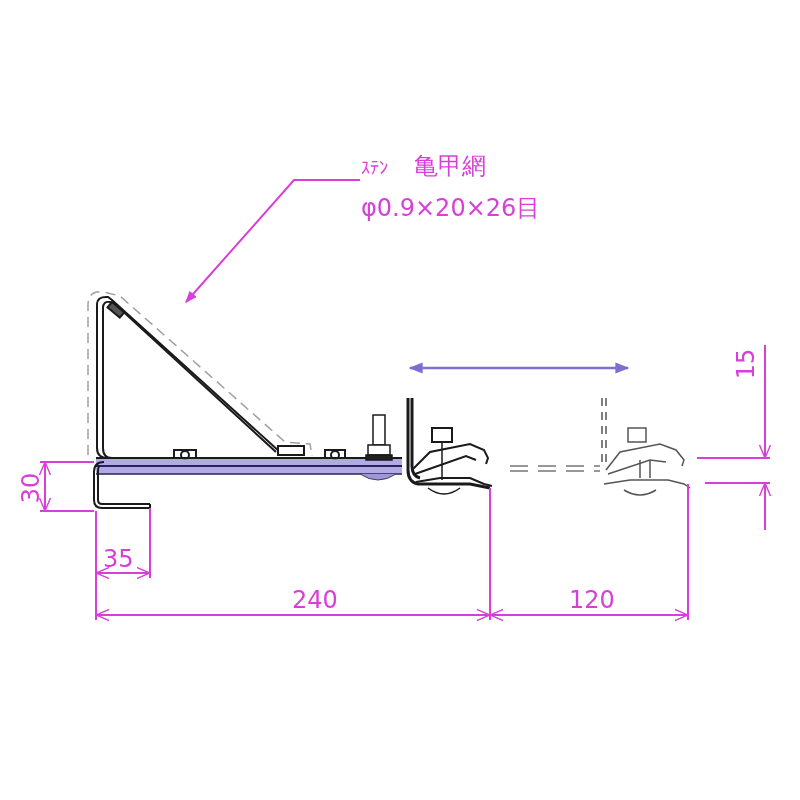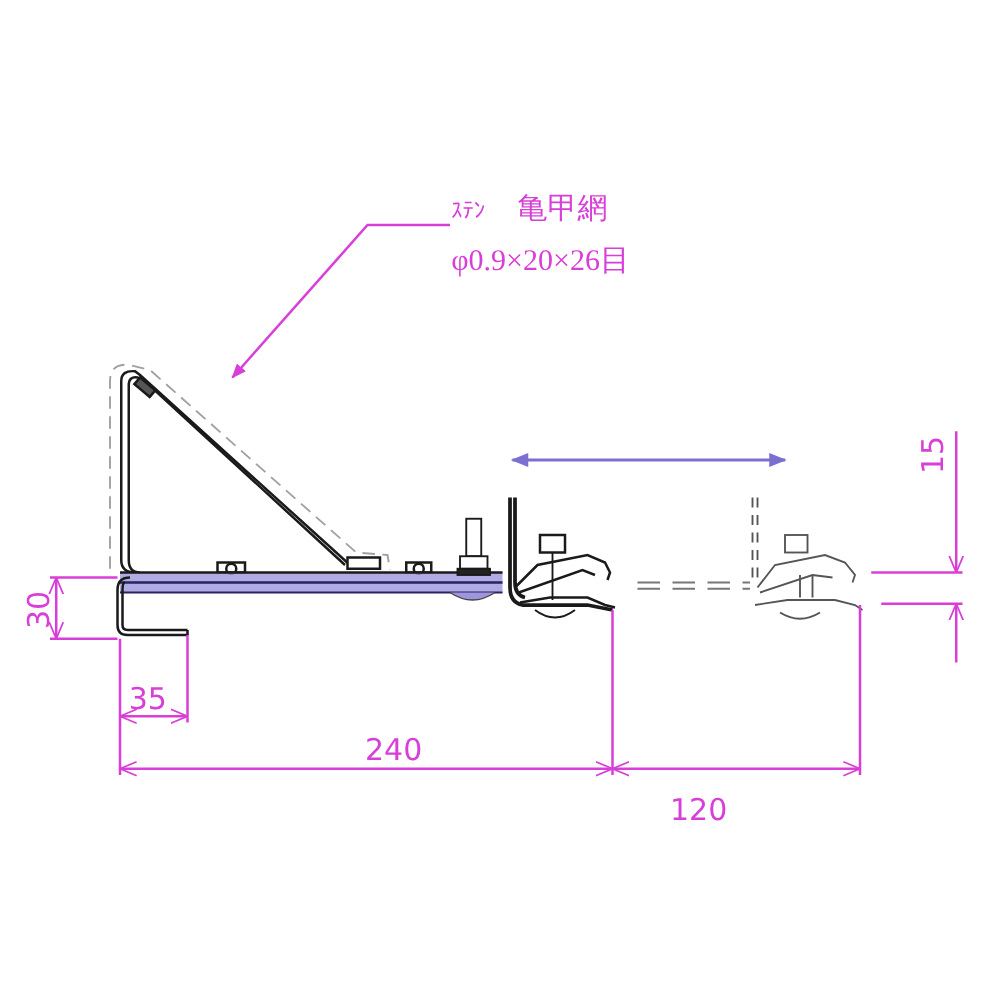--- a/index.html
+++ b/index.html
@@ -2,21 +2,21 @@
 <html><head>
   <meta charset="utf-8">
   <style>
     html, body { margin: 0; padding: 0; background: #ffffff; }
     body { width: 800px; height: 800px; position: relative; overflow: hidden; font-family: "DejaVu Sans", sans-serif; }
     svg { position: absolute; left: 0; top: 0; }
     .label-text { position: absolute; color: #d83ed8; font-family: "DejaVu Sans", sans-serif; white-space: nowrap; }
     .dim { font-size: 24px; letter-spacing: 0px; }
     .note1 { left: 361px; top: 150px; font-size: 24px; }
     .note1 .small { font-size: 18px; margin-right: 26px; }
-    .note2 { left: 361px; top: 192px; font-size: 24px; font-family: Liberation Serif, serif; }
+    .note2 { left: 361px; top: 192px; font-size: 24px; }
     .rot { transform-origin: center center; transform: rotate(-90deg); }
   </style>
 </head>
 <body>
 
 <svg width="800" height="800" viewBox="0 0 800 800">
   <defs>
     <marker id="openArrow" viewBox="0 0 20 20" refX="19" refY="10" markerWidth="14" markerHeight="14" orient="auto-start-reverse" markerUnits="userSpaceOnUse">
       <path d="M0,2 L19,10 L0,18" fill="none" stroke="#d83ed8" stroke-width="2"></path>
     </marker>
@@ -132,14 +132,14 @@
 </svg>
 
 <div class="label-text note1">
   <span class="small">ｽﾃﾝ</span><span>亀甲網</span>
 </div>
 <div class="label-text note2">φ0.9×20×26目</div>
 
 <div class="label-text dim rot" style="left:16px; top:474px;">30</div>
 <div class="label-text dim" style="left:103px; top:545px;text-align:right;">35</div>
 <div class="label-text dim" style="left:272px; top:586px;margin-left:20px;">240</div>
-<div class="label-text dim" style="left:536px; top:586px;margin-top:48px;">120</div>
+<div class="label-text dim" style="left:569px; top:586px;">120</div>
 <div class="label-text dim rot" style="left:731px; top:350px;">15</div>
 
 </body></html>

